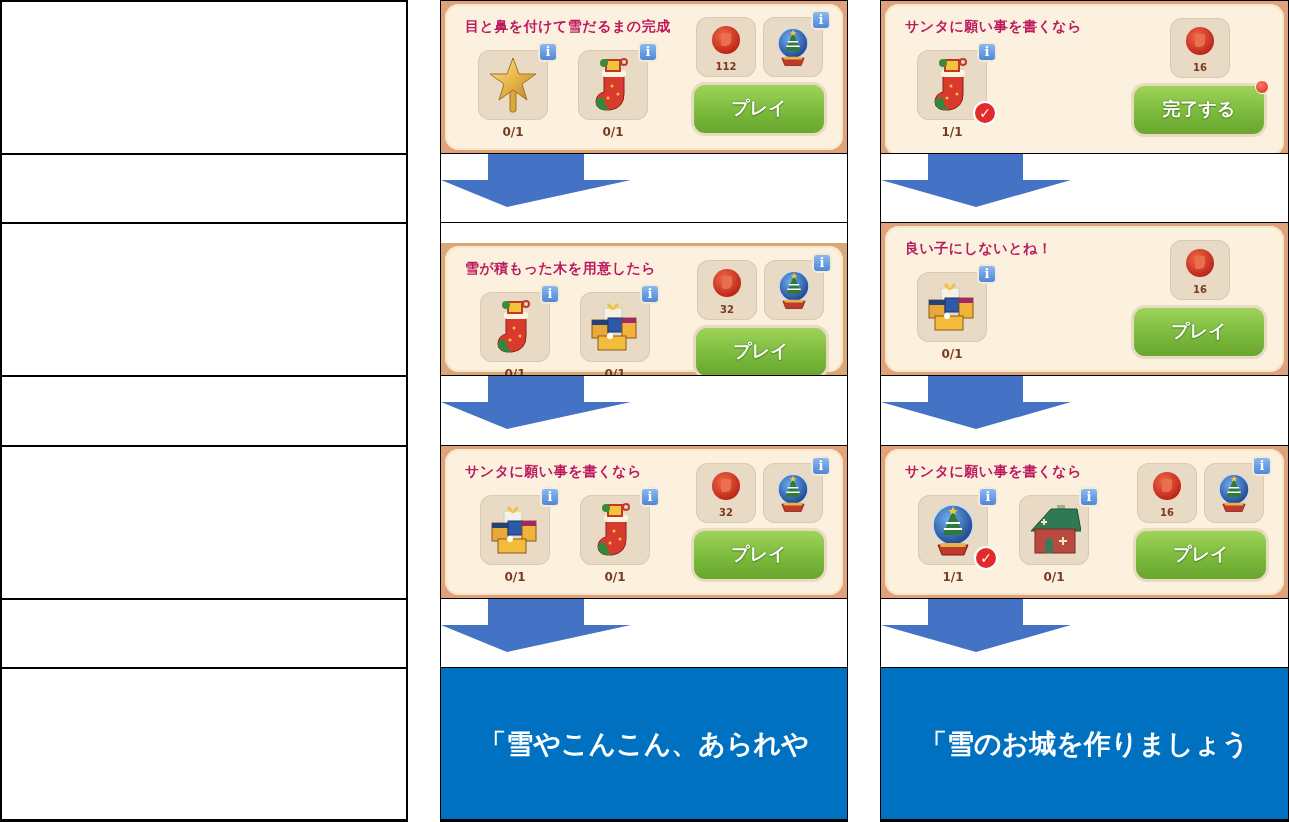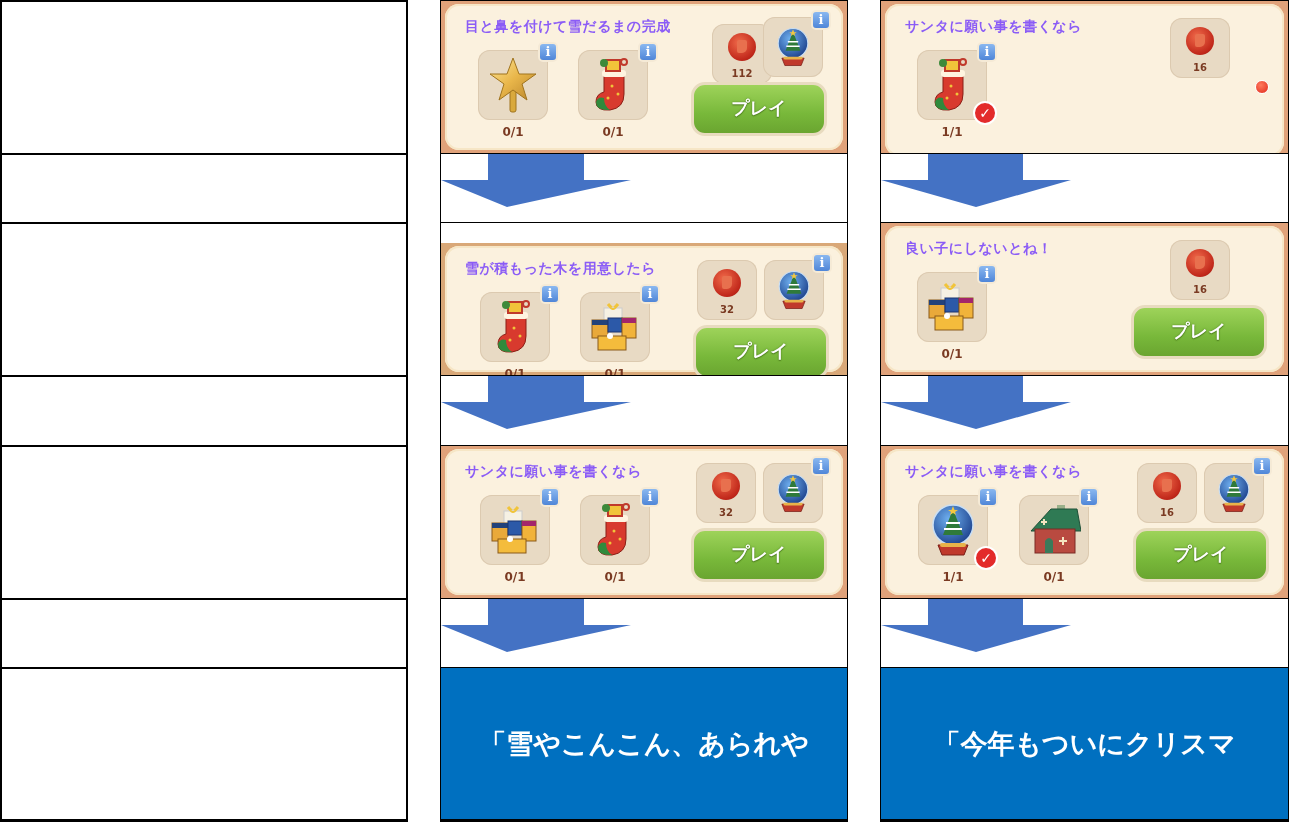--- a/index.html
+++ b/index.html
@@ -19,21 +19,21 @@
     background: #e0a27a;
   }
   .card-inner {
     position: absolute; left: 4px; top: 3px; right: 4px; bottom: 3px;
     background: #fbf1de;
     border-radius: 14px;
     box-shadow: inset 0 0 0 2px #f6e6c6;
   }
   .card-title {
     position: absolute; left: 20px; top: 14px;
-    font-size: 14px; font-weight: bold; color: #8b5cf6;
+    font-size: 14px; font-weight: bold; color: #be185d;
     letter-spacing: 0.5px; white-space: nowrap;
   }
   .slot {
     position: absolute; width: 70px; height: 70px;
     background: #e8dac4; border-radius: 12px;
     box-shadow: inset 0 0 0 1px #dccab0;
   }
   .slot svg { position: absolute; left: 8px; top: 6px; width: 54px; height: 58px; }
   .info-badge {
     position: absolute; width: 20px; height: 20px;
@@ -175,21 +175,21 @@
         <div class="count" style="left:33px;top:121px;">0/1</div>
 
         <div class="slot" style="left:133px;top:46px;">
           <svg>
               <use href="#sym-stocking"></use>
             </svg>
         </div>
         <div class="info-badge" style="left:193px;top:38px;">i</div>
         <div class="count" style="left:133px;top:121px;">0/1</div>
 
-        <div class="reward" style="left:251px;top:20px;margin-left:16px;">
+        <div class="reward" style="left:251px;top:13px;">
           <div class="coin"></div>
           <div class="reward-val">112</div>
         </div>
         <div class="reward" style="left:318px;top:13px;">
           <svg style="position:absolute;left:10px;top:4px;width:40px;height:52px;">
               <use href="#sym-globe"></use>
             </svg>
         </div>
         <div class="info-badge" style="left:366px;top:6px;">i</div>
 
@@ -308,20 +308,21 @@
         </div>
         <div class="info-badge" style="left:92px;top:38px;">i</div>
         <div class="check-badge" style="left:88px;top:97px;">✓</div>
         <div class="count" style="left:32px;top:121px;">1/1</div>
 
         <div class="reward" style="left:285px;top:14px;">
           <div class="coin"></div>
           <div class="reward-val">16</div>
         </div>
 
+        <div class="play-button" style="left:246px;top:79px;">完了する</div>
         <div class="red-dot" style="left:370px;top:76px;"></div>
       </div>
     </div>
   </div>
 
   <div class="col-cell" style="left:880px;top:153px;width:409px;height:70px;">
     <svg class="arrow-svg" width="409" height="70">
       <polygon points="47,0 142,0 142,26 190,26 95,53 0,26 47,26" fill="#4472c4"></polygon>
     </svg>
   </div>
@@ -392,16 +393,16 @@
   </div>
 
   <div class="col-cell" style="left:880px;top:598px;width:409px;height:70px;">
     <svg class="arrow-svg" width="409" height="70">
       <polygon points="47,0 142,0 142,26 190,26 95,53 0,26 47,26" fill="#4472c4"></polygon>
     </svg>
   </div>
 
   <div class="col-cell" style="left:880px;top:667px;width:409px;height:155px;border-bottom:3px solid #000;">
     <div class="goto-box" style="inset:0;flex-direction:column;">
-      <span>「今年もついにクリスマ</span>
+      <span>「雪のお城を作りましょう</span>
     </div>
   </div>
 </div>
 
 </body></html>

